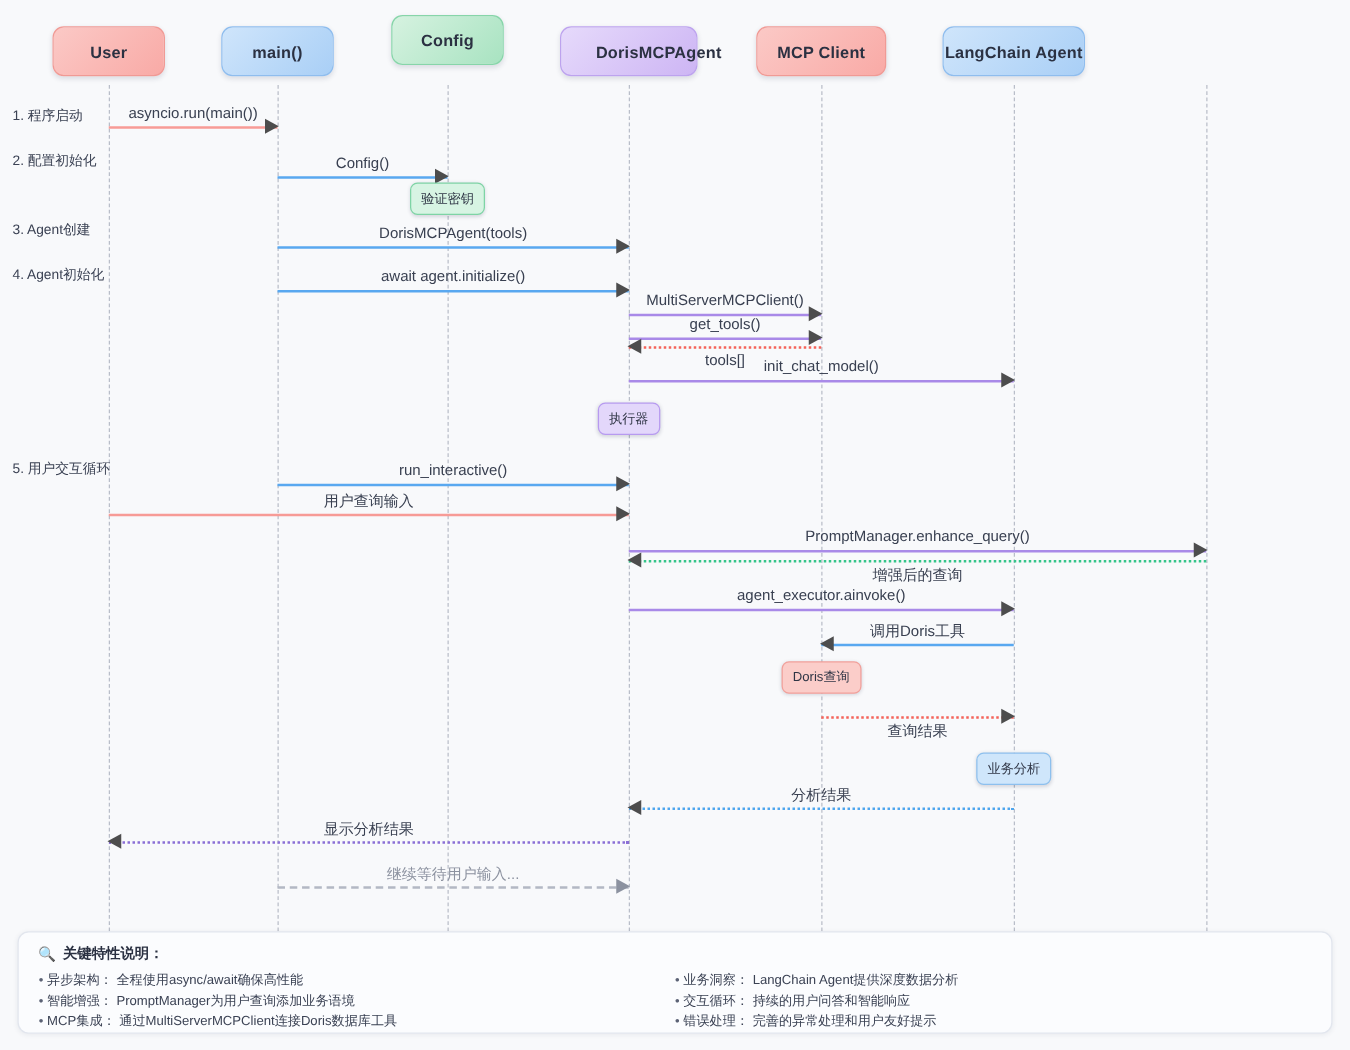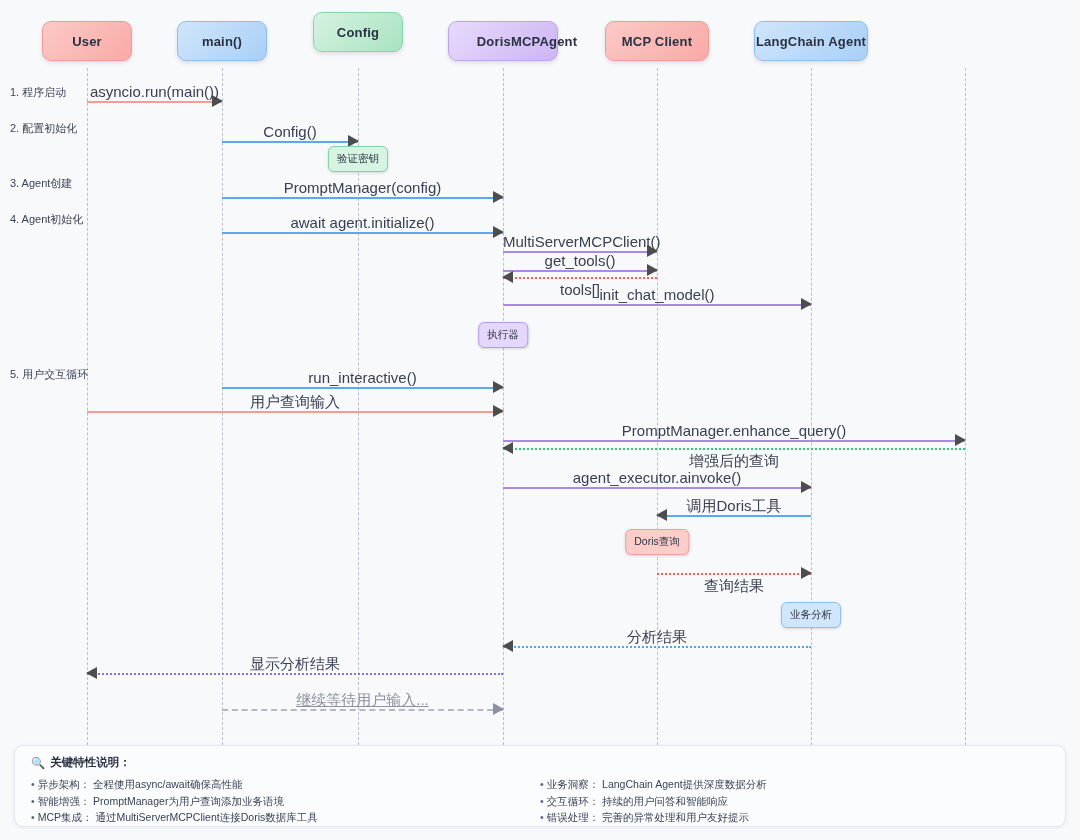--- a/index.html
+++ b/index.html
@@ -53,21 +53,21 @@
     border-top:6px solid transparent;
     border-bottom:6px solid transparent;
   }
   .msg .cap.right{right:-1px;border-left:11px solid #4d4d4d;}
   .msg .cap.left{left:-1px;border-right:11px solid #4d4d4d;}
   .msg .txt{
     position:absolute;
     left:0;width:100%;
     text-align:center;
     top:-18px;
-    font-size:15px;
+    font-size:12px;
     color:#394051;
     white-space:nowrap;
   }
   .msg .txt.below{top:4px;}
 
   
   .ln-red   {border-top:2px solid #f79b96;}
   .ln-blue  {border-top:2px solid #59a8f0;}
   .ln-purple{border-top:2px solid #a98ae8;}
   .dt-red   {border-top:2px dotted #f4635a;}
@@ -160,21 +160,21 @@
       <div class="txt">asyncio.run(main())</div>
     </div>
     <div class="msg" style="left: 222px; top: 141px; width: 136px;">
       <div class="line ln-blue"></div>
       <div class="cap right"></div>
       <div class="txt">Config()</div>
     </div>
     <div class="msg" style="left: 222px; top: 197px; width: 281px;">
       <div class="line ln-blue"></div>
       <div class="cap right"></div>
-      <div class="txt">PromptManager(config)</div>
+      <div class="txt">DorisMCPAgent(tools)</div>
     </div>
     <div class="msg" style="left: 222px; top: 232px; width: 281px;">
       <div class="line ln-blue"></div>
       <div class="cap right"></div>
       <div class="txt">await agent.initialize()</div>
     </div>
     <div class="msg" style="left: 503px; top: 251px; width: 154px;">
       <div class="line ln-purple"></div>
       <div class="cap right"></div>
       <div class="txt">MultiServerMCPClient()</div>
@@ -235,21 +235,21 @@
       <div class="txt">分析结果</div>
     </div>
     <div class="msg" style="left: 87px; top: 673px; width: 416px;">
       <div class="line dt-purple"></div>
       <div class="cap left"></div>
       <div class="txt">显示分析结果</div>
     </div>
     <div class="msg" style="left: 222px; top: 709px; width: 281px;">
       <div class="line dh-gray"></div>
       <div class="cap right gray" style="border-left-color: rgb(140, 146, 160);"></div>
-      <div class="txt" style="color: rgb(140, 146, 160); text-decoration: underline;">继续等待用户输入...</div>
+      <div class="txt" style="color: rgb(140, 146, 160);">继续等待用户输入...</div>
     </div>
     <div class="note green" style="left: 358px; top: 146px;">验证密钥</div>
     <div class="note purple" style="left: 503px; top: 322px;">执行器</div>
     <div class="note red" style="left: 657px; top: 529px;">Doris查询</div>
     <div class="note blue" style="left: 811px; top: 602px;">业务分析</div>
   </div>
 
 <div id="legend">
   <div class="ltitle">
     <span>🔍</span>

